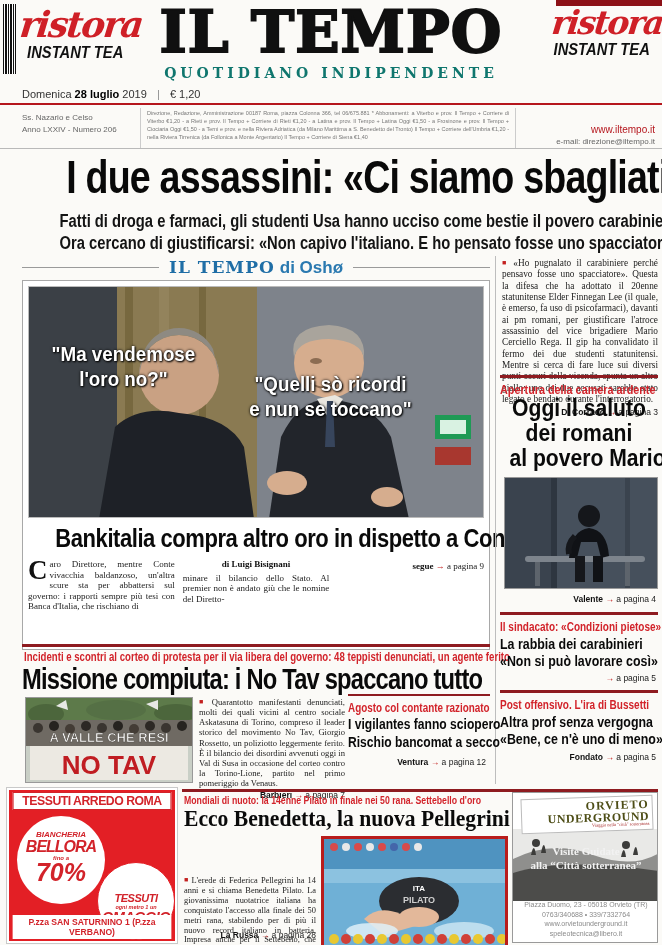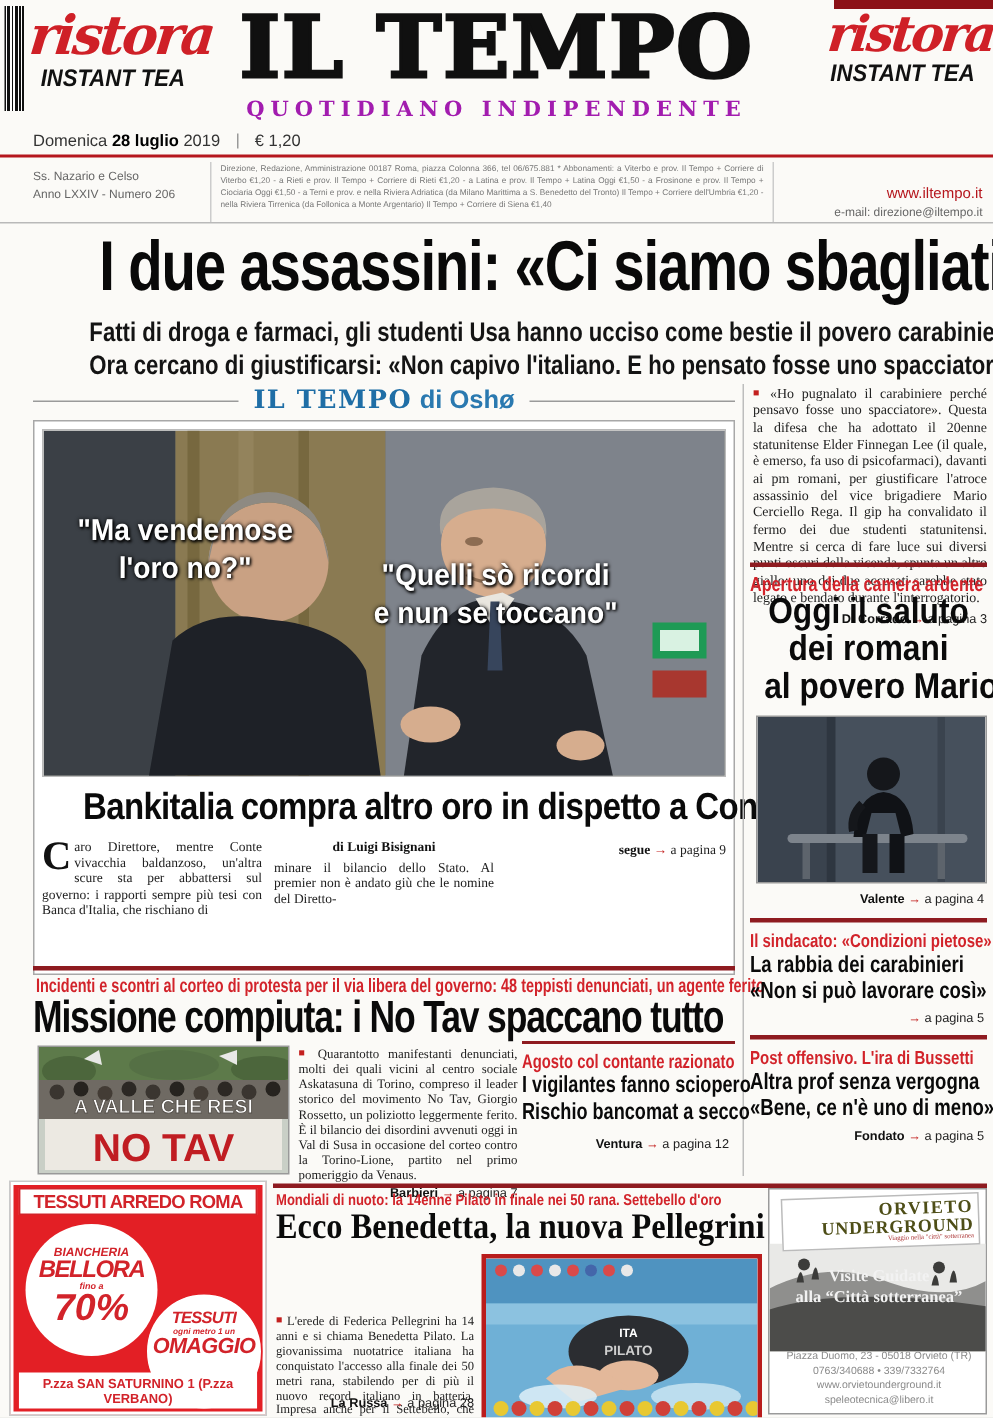--- a/index.html
+++ b/index.html
@@ -13,21 +13,21 @@
     background:repeating-linear-gradient(90deg,#111 0 1px,#fff 1px 2px,#111 2px 4px,#fff 4px 5px);}
   .ristora{width:120px;height:80px;text-align:center;}
   .ristora .brand{font-family:"DejaVu Serif",serif;font-style:italic;font-weight:bold;
     font-size:36px;color:#cf2027;letter-spacing:-2px;transform:skewX(-6deg);line-height:1;}
   .ristora .tag{font-style:italic;font-weight:bold;font-size:16px;color:#111;letter-spacing:0;
     transform:scaleX(.92);transform-origin:left;margin-top:2px;}
   .corner-strip{left:556px;top:0;width:106px;height:6px;background:#8c1117;}
   .mast{left:140px;top:2px;width:382px;text-align:center;}
   .mast-title{font-family:"DejaVu Serif",serif;font-weight:bold;font-size:57px;line-height:1.05;
     color:#101010;letter-spacing:1px;-webkit-text-stroke:2px #101010;transform:scaleX(1.02);}
-  .mast-sub{font-family:"DejaVu Serif",serif;font-weight:bold;font-size:14px;color:#a21caf;
+  .mast-sub{font-family:"DejaVu Serif",serif;font-weight:bold;font-size:14px;color:#0f766e;
     letter-spacing:4px;margin-top:3px;}
   .dateline{left:22px;top:88px;font-size:11px;color:#333;}
   .dateline b{color:#000;}
   .dateline .sep{display:inline-block;width:1px;height:10px;background:#999;margin:0 8px;vertical-align:middle;}
   .redline1{left:0;top:103px;width:662px;height:2px;background:#b5161d;}
   .greyline1{left:0;top:148px;width:662px;height:1px;background:#b9b9b9;}
   .info-left{left:22px;top:112px;font-size:8px;color:#666;line-height:1.5;}
   .info-mid{left:140px;top:108px;width:362px;height:36px;border-left:1px solid #ccc;border-right:1px solid #ccc;
     padding:2px 6px;font-size:5.5px;color:#777;line-height:1.45;text-align:justify;overflow:hidden;}
   .info-right{left:505px;top:112px;width:150px;text-align:right;}
@@ -123,21 +123,21 @@
     outline:1px solid #c9c9c9;box-sizing:border-box;}
   .tes-head{background:#fff;margin:2px;text-align:center;font-weight:bold;font-size:12.5px;color:#d2232a;
     border:1px solid #d2232a;transform:scaleX(.98);letter-spacing:-.5px;padding:1px 0;}
   .tes-circle{position:absolute;background:#fff;border-radius:50%;text-align:center;color:#d2232a;font-weight:bold;font-style:italic;}
   .tes-c1{left:8px;top:26px;width:88px;height:88px;}
   .tes-c1 .l1{font-size:8px;margin-top:14px;}
   .tes-c1 .l2{font-size:16px;letter-spacing:-1px;line-height:1;}
   .tes-c1 .l3{font-size:6px;}
   .tes-c1 .l4{font-size:25px;line-height:.9;}
   .tes-c2{left:88px;top:72px;width:76px;height:76px;border:1px solid #e31f25;}
-  .tes-c2 .l1{font-size:11px;margin-top:10px;letter-spacing:-.5px;}
+  .tes-c2 .l1{font-size:11px;margin-top:29px;letter-spacing:-.5px;}
   .tes-c2 .l2{font-size:5.5px;}
   .tes-c2 .l3{font-size:14.5px;letter-spacing:-.5px;line-height:1;}
   .tes-foot{position:absolute;left:2px;right:2px;bottom:2px;background:#fff;text-align:center;
     font-weight:bold;font-size:8.8px;color:#d2232a;padding:2px 0;transform:scaleX(.98);}
 
   
   .orvieto{left:512px;top:792px;width:146px;height:151px;background:#fff;border:1px solid #9a9a9a;
     box-sizing:border-box;overflow:hidden;}
   .orv-logo{position:absolute;left:8px;top:4px;right:4px;text-align:right;
     font-family:"Liberation Serif",serif;font-weight:bold;color:#4e4e17;line-height:1;

